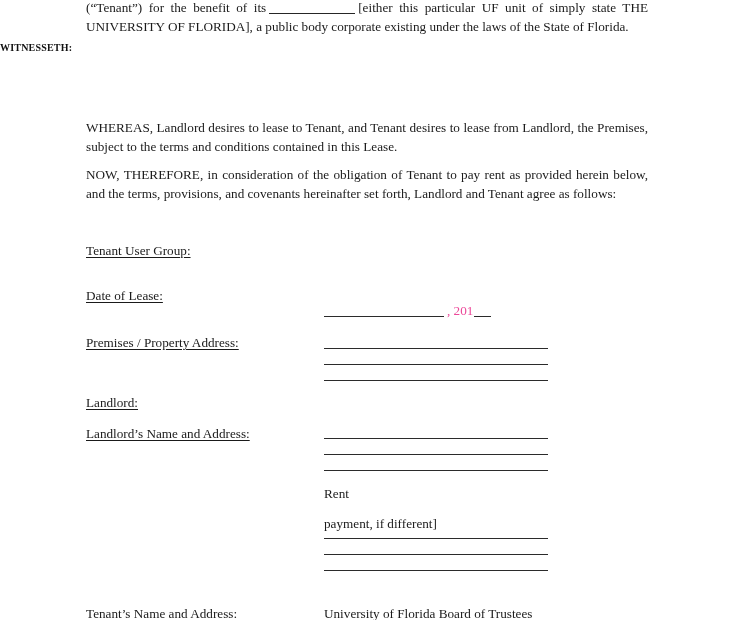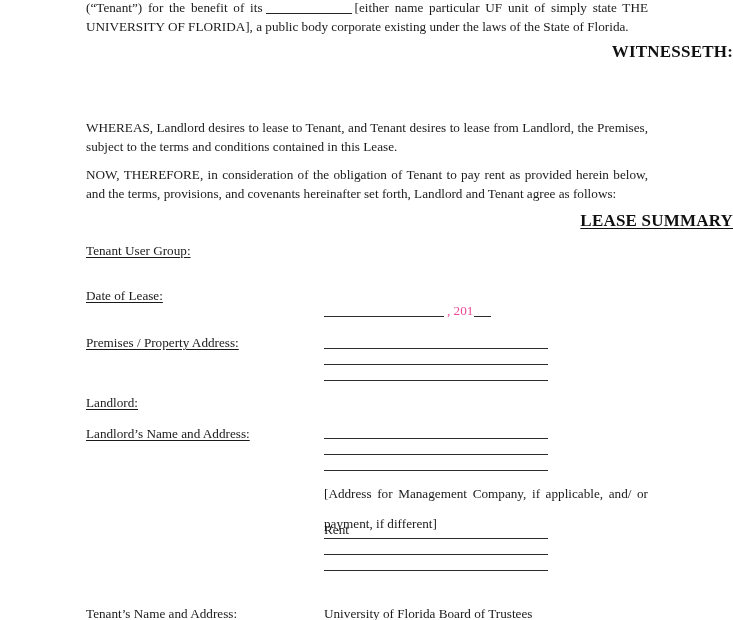--- a/index.html
+++ b/index.html
@@ -44,22 +44,22 @@
     width: 86px;
     vertical-align: -2px;
     margin: 0 3px;
   }
 
   
   .heading {
     position: absolute;
     left: 0;
     width: 733px;
-    text-align: right;
-    font-size: 17px;
+    text-align: left;
+    font-size: 10px;
     font-weight: bold;
     letter-spacing: 0.2px;
     color: #111111;
   }
   .heading.underlined span {
     text-decoration: underline;
     text-underline-offset: 2px;
   }
 
   
@@ -132,30 +132,29 @@
     width: 17px;
     vertical-align: -2px;
     margin-left: 1px;
   }
 </style>
 </head>
 <body>
 
 <div class="page">
 
-  <div class="para" style="top:-2px;"><span>(“Tenant”) for the benefit of its</span><span class="blank-inline"></span><span>[either name particular UF unit of simply state THE UNIVERSITY OF FLORIDA],  a public body corporate existing under the laws of the State of Florida.</span></div>
+  <div class="para" style="top:-2px;"><span>(“Tenant”) for the benefit of its</span><span class="blank-inline"></span><span>[either this particular UF unit of simply state THE UNIVERSITY OF FLORIDA],  a public body corporate existing under the laws of the State of Florida.</span></div>
 
   <div class="heading" style="top:42px;"><span>WITNESSETH:</span></div>
 
 
   <div class="para" style="top:118px;">WHEREAS, Landlord desires to lease to Tenant, and Tenant desires to lease from Landlord, the Premises, subject to the terms and conditions contained in this Lease.</div>
 
   <div class="para" style="top:165px;">NOW, THEREFORE, in consideration of the obligation of Tenant to pay rent as provided herein below, and the terms, provisions, and covenants hereinafter set forth, Landlord and Tenant agree as follows:</div>
 
-  <div class="heading underlined" style="top:211px;"><span>LEASE SUMMARY</span></div>
 
   <div class="field-label" style="top:242px;"><span>Tenant User Group:</span></div>
 
 
   <div class="field-label" style="top:287px;"><span>Date of Lease:</span></div>
   <div class="date-rule" style="top:316px;"></div>
   <div class="date-suffix" style="top:303px;"><span>, 201</span><span class="tail"></span></div>
 
   <div class="field-label" style="top:334px;"><span>Premises / Property Address:</span></div>
   <div class="rule" style="left:324px; width:224px; top:348px;"></div>
@@ -163,21 +162,20 @@
   <div class="rule" style="left:324px; width:224px; top:380px;"></div>
 
   <div class="field-label" style="top:394px;"><span>Landlord:</span></div>
 
   <div class="field-label" style="top:425px;"><span>Landlord’s Name and Address:</span></div>
   <div class="rule" style="left:324px; width:224px; top:438px;"></div>
   <div class="rule" style="left:324px; width:224px; top:454px;"></div>
   <div class="rule" style="left:324px; width:224px; top:470px;"></div>
 
   <div class="note" style="top:485px;">
-    <span class="justified">[Address for Management Company, if applicable, and/ or</span>
     <span>Rent</span>
   </div>
   <div class="note" style="top:515px;">
     <span>payment, if different]</span>
   </div>
   <div class="rule" style="left:324px; width:224px; top:538px;"></div>
   <div class="rule" style="left:324px; width:224px; top:554px;"></div>
   <div class="rule" style="left:324px; width:224px; top:570px;"></div>
 
   <div class="field-label" style="top:605px;"><span>Tenant’s Name and Address:</span></div>

